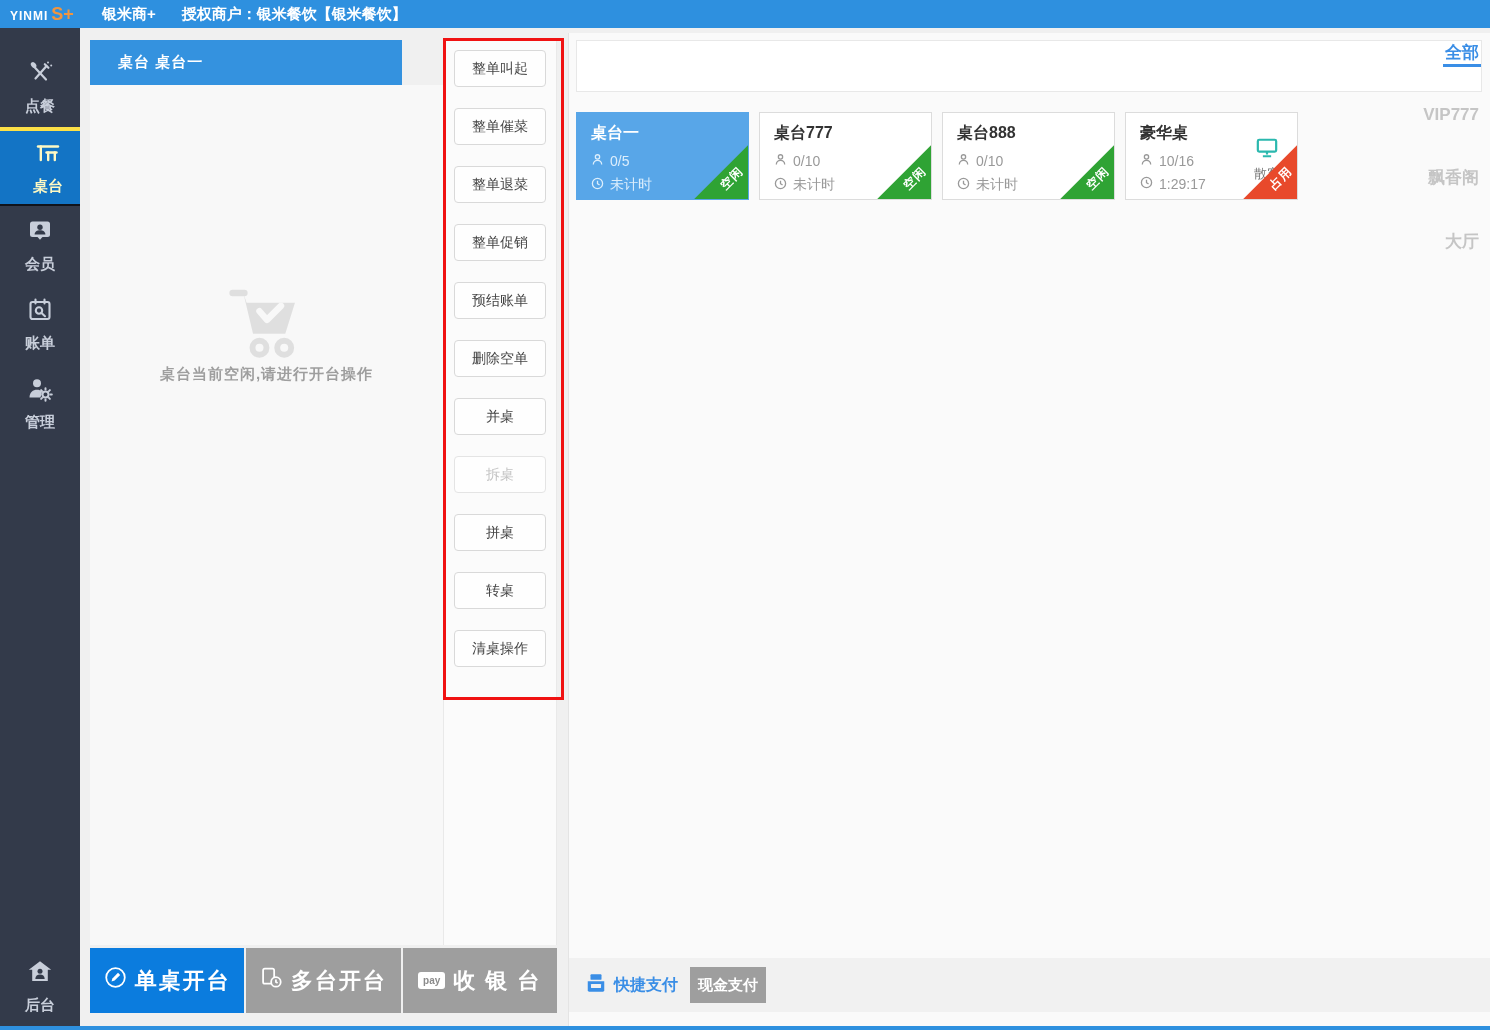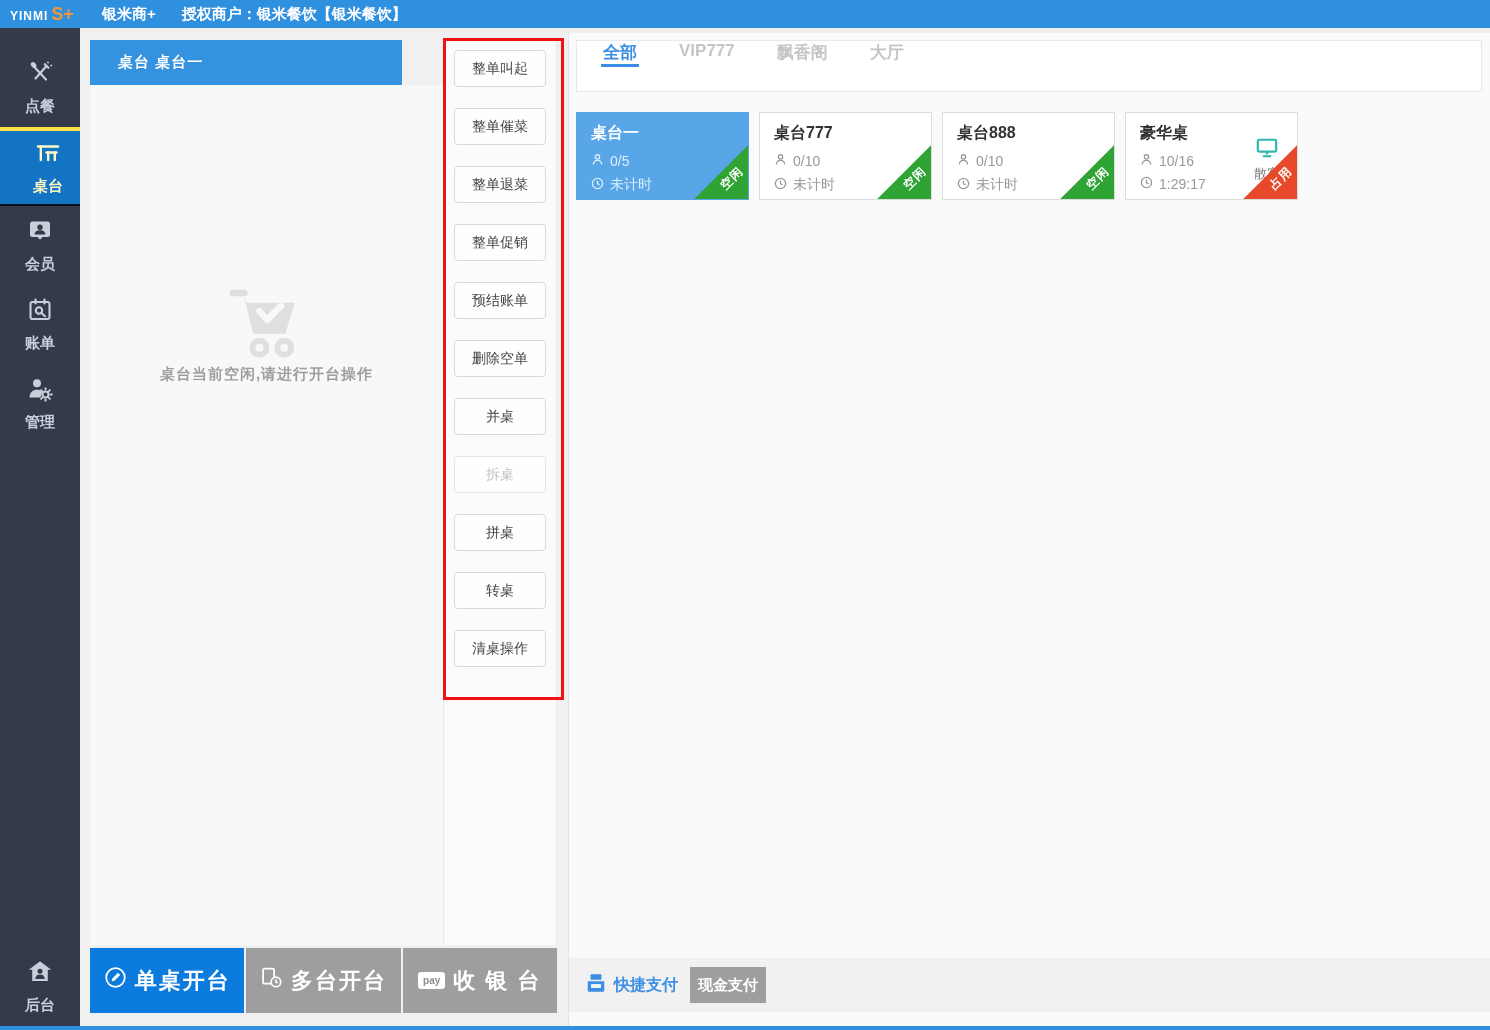--- a/index.html
+++ b/index.html
@@ -35,21 +35,21 @@
 
   
   .bottom-actions { position:absolute; left:90px; top:948px; width:467px; height:65px; display:flex; gap:2px; z-index:3; }
   .big-btn { flex:1; border:none; display:flex; align-items:center; justify-content:center; gap:8px; color:#fff; font-size:22px; font-weight:700; letter-spacing:2px; cursor:pointer; font-family:inherit; }
   .big-btn.primary { background:#0B7CDE; }
   .big-btn.gray { background:#9E9E9E; }
   .pay-key { width:27px; height:17px; background:#fff; color:#8C8C8C; font-size:10px; font-weight:700; border-radius:3px; display:inline-flex; align-items:center; justify-content:center; letter-spacing:0; }
 
   
   .right-panel { position:absolute; left:568px; top:33px; right:0; bottom:4px; background:#FAFAFA; border-left:1px solid #E4E4E4; }
-  .tabbar { position:absolute; left:7px; top:7px; right:8px; height:52px; background:#fff; border:1px solid #E8E8E8; display:flex; align-items:flex-start; padding-left:24px; gap:38px; }
+  .tabbar { position:absolute; left:7px; top:7px; right:8px; height:52px; background:#fff; border:1px solid #E8E8E8; display:flex; align-items:flex-end; padding-left:24px; gap:38px;flex-direction:column; }
   .tab { display:flex; align-items:center; font-size:17px; font-weight:700; color:#C5C5C5; cursor:pointer; border-bottom:3px solid transparent; padding:0 2px; }
   .tab.active { color:#3A8EE6; border-bottom-color:#3A8EE6; }
 
   .cards { position:absolute; left:7px; top:79px; display:flex; gap:10px; }
   .table-card { position:relative; width:173px; height:88px; background:#fff; border:1px solid #DCDCDC; padding:10px 14px; cursor:pointer; overflow:hidden; }
   .card-title { font-size:16px; font-weight:700; color:#333; margin-bottom:9px; }
   .card-row { display:flex; align-items:center; gap:6px; font-size:14px; color:#999; margin-top:7px; }
   .table-card.selected { background:#58A6E8; border-color:#58A6E8; }
   .table-card.selected .card-title { color:#fff; }
   .table-card.selected .card-row { color:#DCEEFC; }

